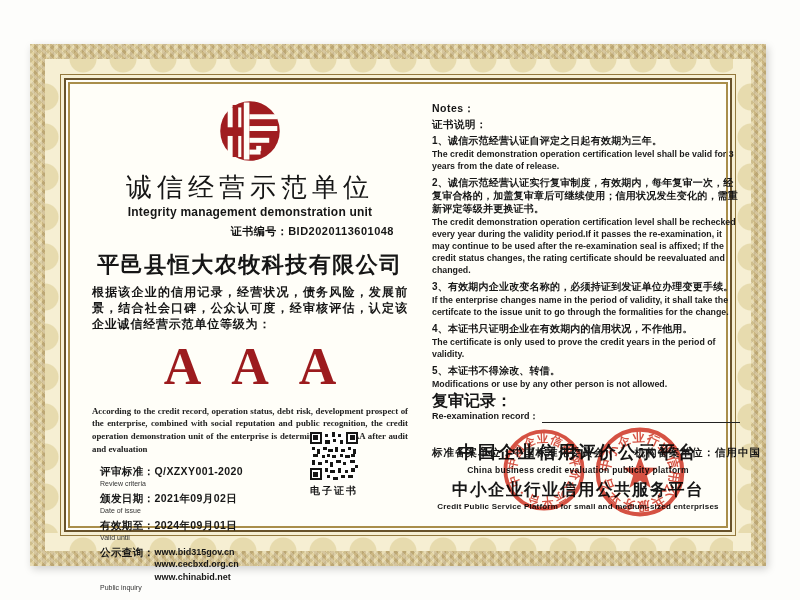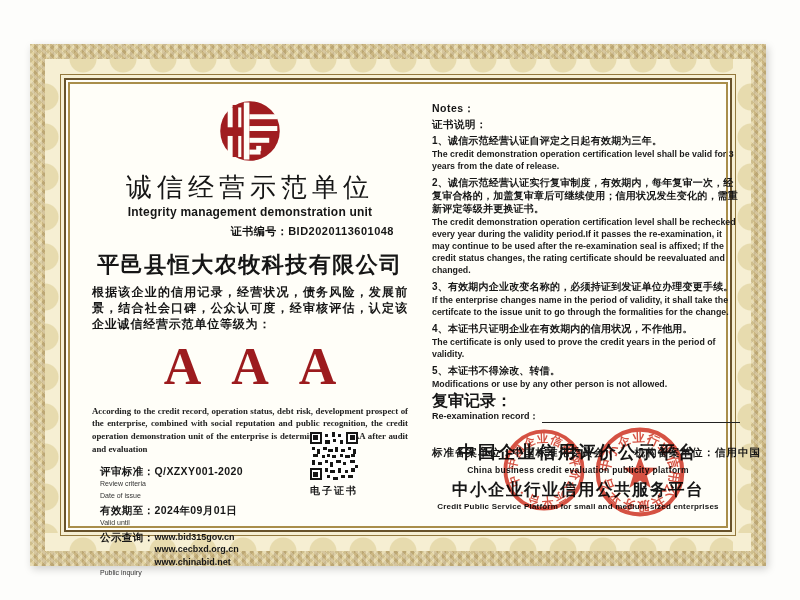--- a/index.html
+++ b/index.html
@@ -116,20 +116,21 @@
         <div class="intro-cn">根据该企业的信用记录，经营状况，债务风险，发展前景，结合社会口碑，公众认可度，经审核评估，认定该企业诚信经营示范单位等级为：</div>
         <div class="rating">AAA</div>
         <div class="intro-en">According to the credit record, operation status, debt risk, development prospect of the enterprise, combined with social reputation and public recognition, the credit operation demonstration unit of the enterprise is determined to be AAA after audit and evaluation</div>
 
         <div class="fields">
           <div class="fgroup">
             <div class="frow"><span>评审标准：</span><span>Q/XZXY001-2020</span></div>
             <div class="fsub">Review criteria</div>
           </div>
           <div class="fgroup">
+            <div class="frow"><span>颁发日期：</span><span>2021年09月02日</span></div>
             <div class="fsub">Date of issue</div>
           </div>
           <div class="fgroup">
             <div class="frow"><span>有效期至：</span><span>2024年09月01日</span></div>
             <div class="fsub">Valid until</div>
           </div>
           <div class="fgroup">
             <div class="urlrow">
               <span class="frow">公示查询：</span>
               <span class="urls">

